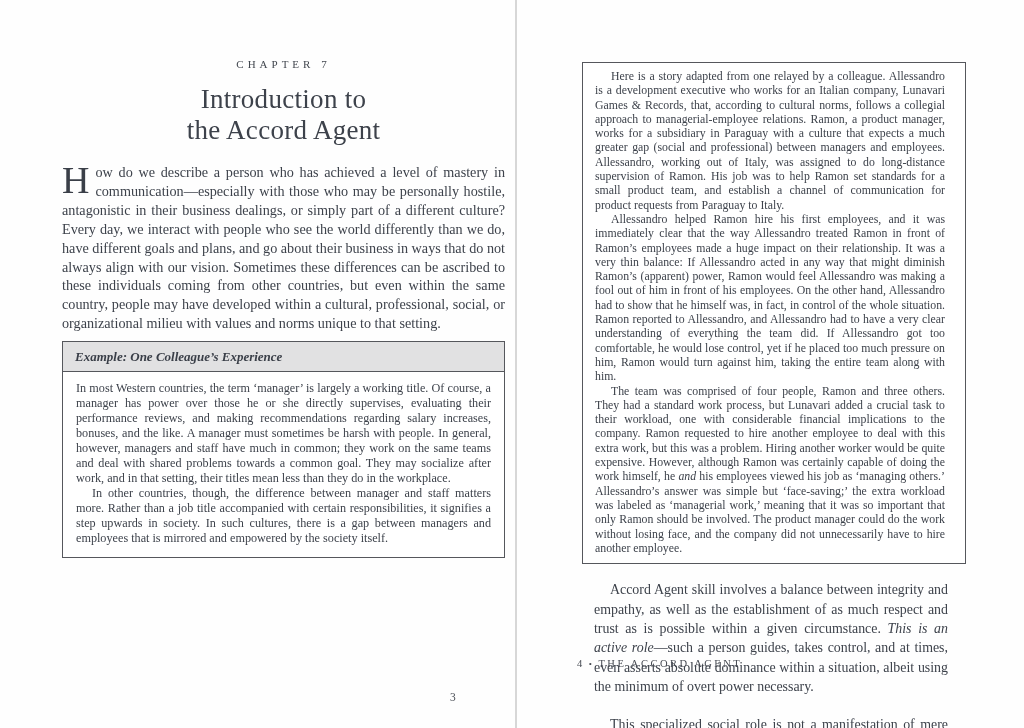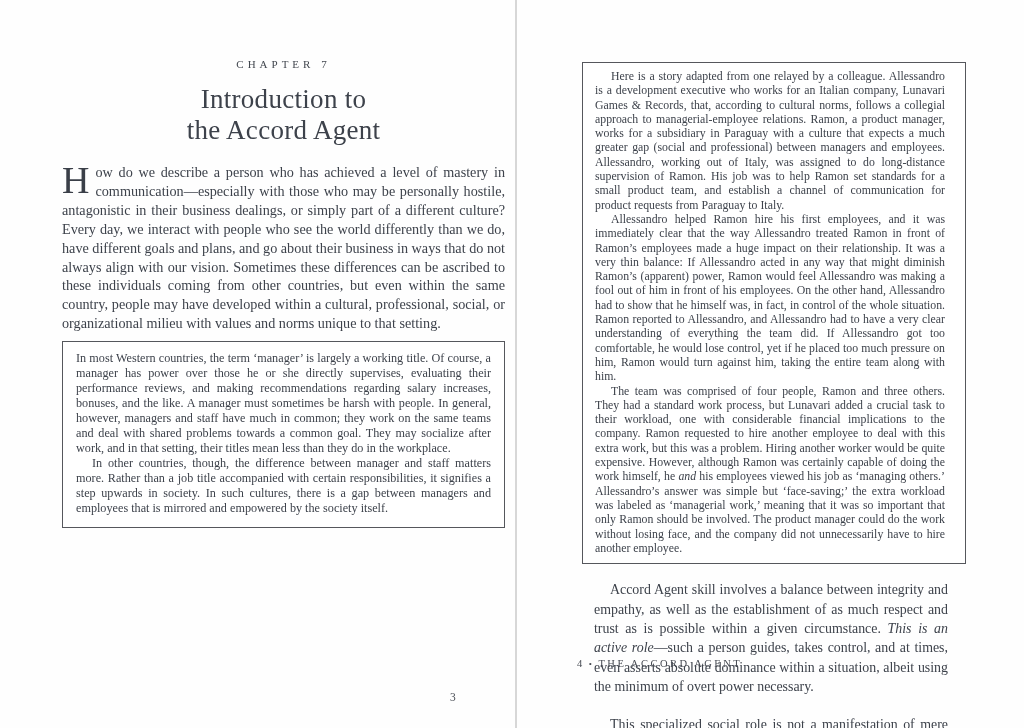--- a/index.html
+++ b/index.html
@@ -84,20 +84,23 @@
     <div class="chapter-label">CHAPTER 7</div>
 
     <h1 class="chapter-title">
       <span>Introduction to</span><br>
       <span>the Accord Agent</span>
     </h1>
 
     <p class="intro-para"><span class="dropcap">H</span><span>ow do we describe a person who has achieved a level of mastery in communication—especially with those who may be personally hostile, antagonistic in their business dealings, or simply part of a different culture? Every day, we interact with people who see the world differently than we do, have different goals and plans, and go about their business in ways that do not always align with our vision. Sometimes these differences can be ascribed to these individuals coming from other countries, but even within the same country, people may have developed within a cultural, professional, social, or organizational milieu with values and norms unique to that setting.</span></p>
 
     <div class="example-box">
+      <div class="example-box-header">
+        <span class="example-box-title">Example: One Colleague’s Experience</span>
+      </div>
       <div class="example-box-body">
         <p class="box-para">In most Western countries, the term ‘manager’ is largely a working title. Of course, a manager has power over those he or she directly supervises, evaluating their performance reviews, and making recommendations regarding salary increases, bonuses, and the like. A manager must sometimes be harsh with people. In general, however, managers and staff have much in common; they work on the same teams and deal with shared problems towards a common goal. They may socialize after work, and in that setting, their titles mean less than they do in the workplace.</p>
         <p class="box-para indent">In other countries, though, the difference between manager and staff matters more. Rather than a job title accompanied with certain responsibilities, it signifies a step upwards in society. In such cultures, there is a gap between managers and employees that is mirrored and empowered by the society itself.</p>
       </div>
     </div>
 
     <div class="folio-left">3</div>
   </section>
 
   <section class="page-right">

